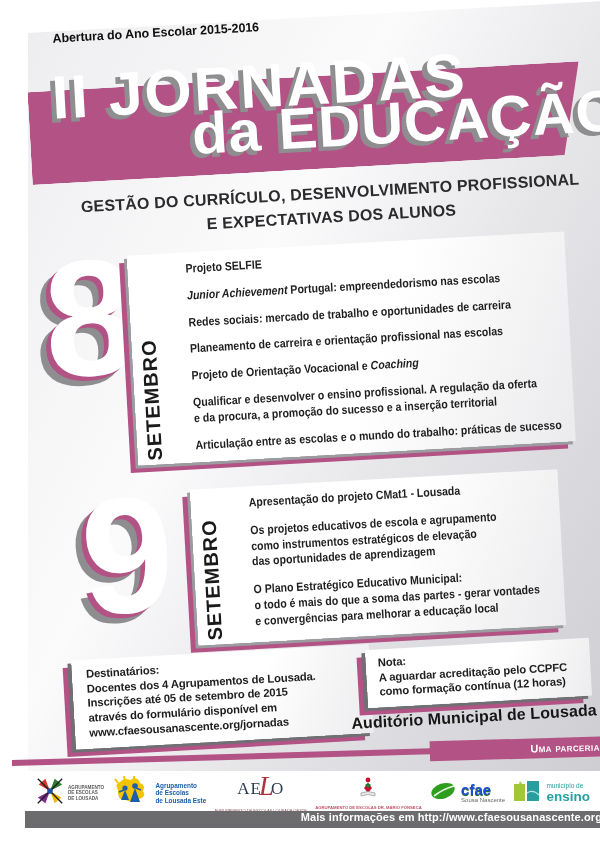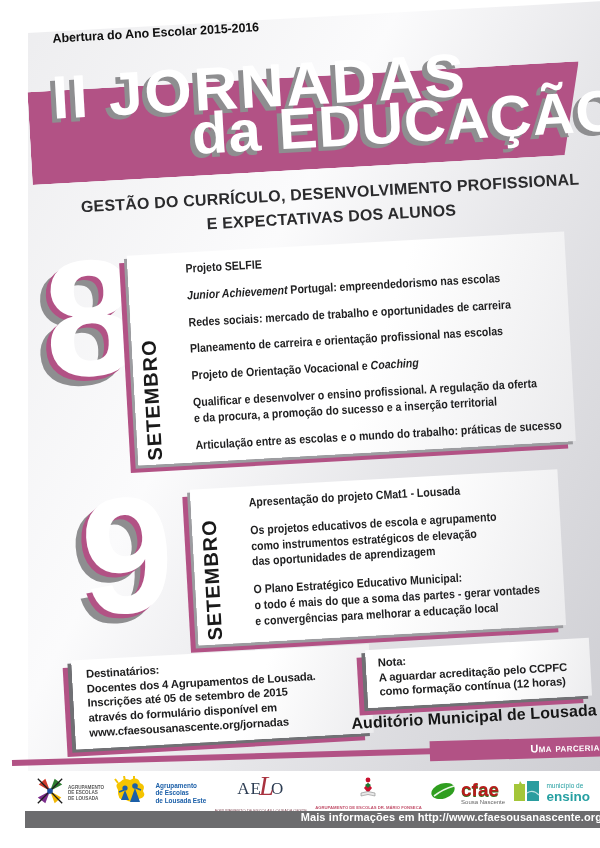--- a/index.html
+++ b/index.html
@@ -70,21 +70,21 @@
   .cap{color:#5a5a5a;font-weight:700;line-height:1.1;}
   .cap-tiny div{font-size:4.6px;white-space:nowrap;}
   .cap-este div{font-size:6.4px;color:#1b5fa8;white-space:nowrap;}
   .logo-col{display:flex;flex-direction:column;align-items:center;}
   .aelo-word{display:flex;align-items:center;font-family:"Liberation Serif",serif;color:#2c3c52;}
   .aelo-ae,.aelo-o{font-size:17px;letter-spacing:1px;}
   .aelo-l{font-size:27px;font-style:italic;color:#a9323f;margin:0 -3px;position:relative;top:-2px;}
   .aelo-cap{font-size:4px;color:#8a5560;margin-top:1px;white-space:nowrap;}
   .fonseca-cap{font-size:4.2px;color:#c2506a;font-weight:700;margin-top:1px;white-space:nowrap;}
   .cfae-text{display:flex;flex-direction:column;margin-left:-6px;}
-  .cfae-word{font-size:19px;font-weight:700;color:#b91c1c;line-height:.9;text-shadow:0 1px 0 #2f6e1a;}
+  .cfae-word{font-size:15px;font-weight:700;color:#1d4ed8;line-height:.9;text-shadow:0 1px 0 #2f6e1a;}
   .cfae-sub{font-size:6px;color:#666;margin-top:0;}
   .mun-text{display:flex;flex-direction:column;line-height:1;color:#26a0a2;margin-left:2px;}
   .mun-top{font-size:6.5px;}
   .mun-bottom{font-size:13.5px;font-weight:700;}
 
   .footerbar{position:absolute;left:25px;top:811px;width:591px;height:17px;background:#6c6c6e;
     display:flex;align-items:flex-start;justify-content:flex-end;padding-right:14px;box-sizing:border-box;}
   .footerbar span{color:#fff;font-size:11px;font-weight:700;letter-spacing:.1px;}
 </style>
 </head>

